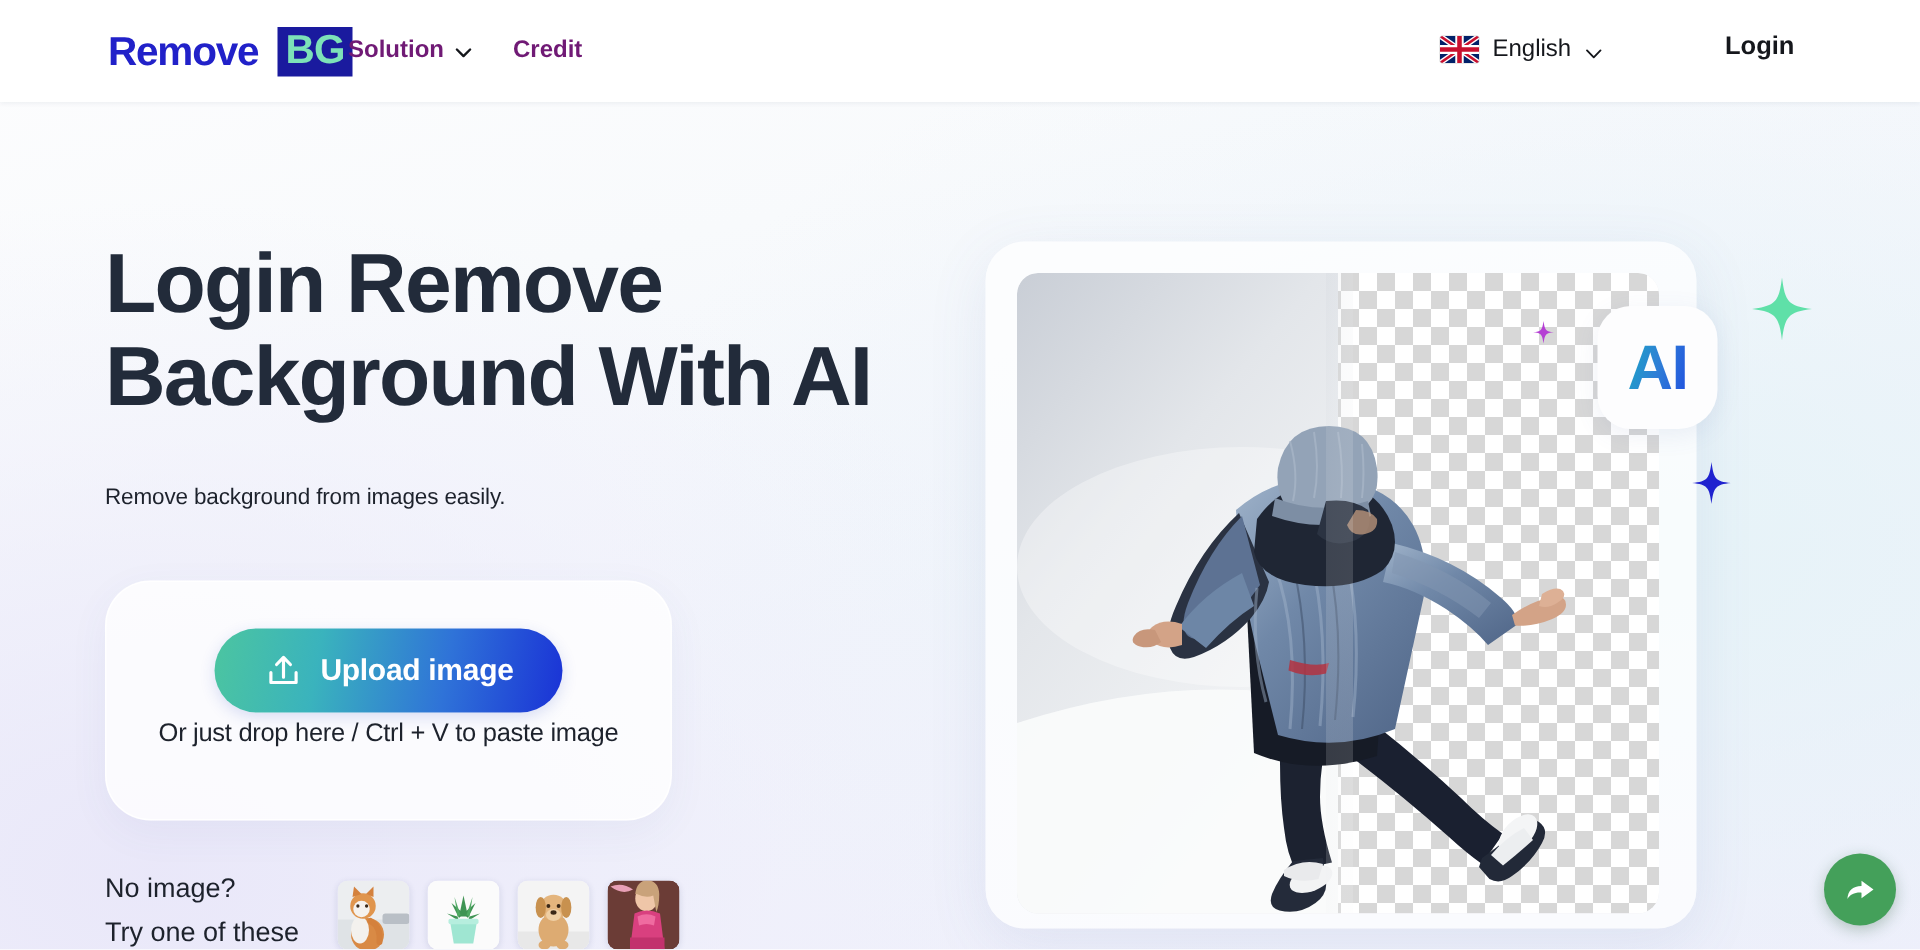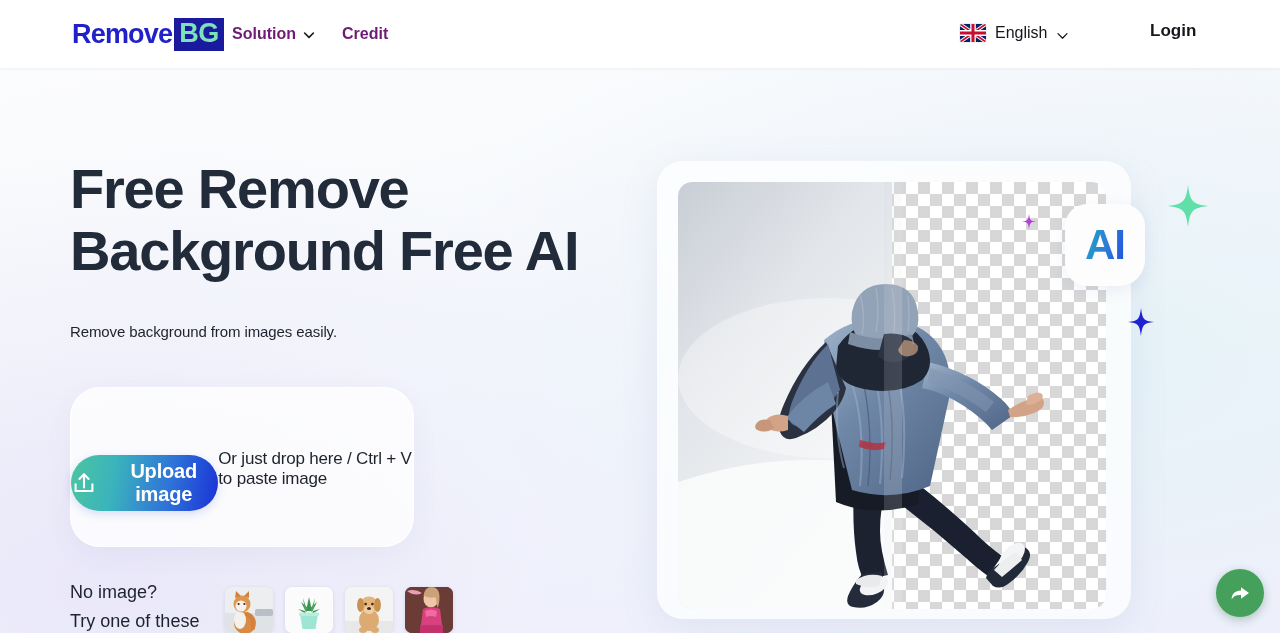--- a/index.html
+++ b/index.html
@@ -59,21 +59,21 @@
     line-height: 1;
   }
   .logo-bg {
     font-size: 27px;
     font-weight: 700;
     letter-spacing: -0.4px;
     color: #7de2b8;
     background: #1a1a9e;
     line-height: 1;
     padding: 2px 5px 4px 5px;
-    margin-left: 2px;
+    margin-left: 13px;
   }
 
   .nav-link {
     position: absolute;
     top: 22px;
     display: flex;
     align-items: center;
     gap: 7px;
     font-size: 16px;
     font-weight: 700;
@@ -148,27 +148,28 @@
     font-weight: 400;
     color: #1d222c;
     letter-spacing: -0.1px;
   }
 
   
   .upload-card {
     position: absolute;
     left: 70px;
     top: 387px;
-    width: 344px;
+    width: 378px;
     height: 160px;
     background: rgba(255,255,255,0.78);
     border: 1px solid rgba(255,255,255,0.95);
     border-radius: 30px;
     box-shadow: 0 8px 28px rgba(80,90,150,0.055);
     display: flex;
+    flex-direction: column;
     align-items: center;
     cursor: pointer;
   }
 
   .upload-btn {
     margin-top: 31px;
     width: 232px;
     height: 56px;
     border: none;
     border-radius: 28px;
@@ -335,21 +336,21 @@
       <span class="chev">
         <svg viewBox="0 0 13 13" width="13" height="13">
             <path d="M2 4.6 L6.5 9.2 L11 4.6" fill="none" stroke="#15171c" stroke-width="1.25" stroke-linecap="round" stroke-linejoin="round"></path>
           </svg>
       </span>
     </div>
 
     <div class="login">Login</div>
   </div>
 
-  <h1 class="headline">Free Remove Background Free AI</h1>
+  <h1 class="headline">Login Remove Background With AI</h1>
   <p class="subtitle">Remove background from images easily.</p>
 
   <div class="upload-card">
     <button class="upload-btn">
       <span class="upload-icon">
         <svg viewBox="0 0 26 26" width="26" height="26">
           <path d="M13 17.5 V4.5 M8.4 9 L13 4.2 L17.6 9" fill="none" stroke="#fff" stroke-width="2.1" stroke-linecap="round" stroke-linejoin="round"></path>
           <path d="M4.6 14.4 V21 H21.4 V14.4" fill="none" stroke="#fff" stroke-width="2.1" stroke-linecap="round" stroke-linejoin="round"></path>
         </svg>
       </span>

